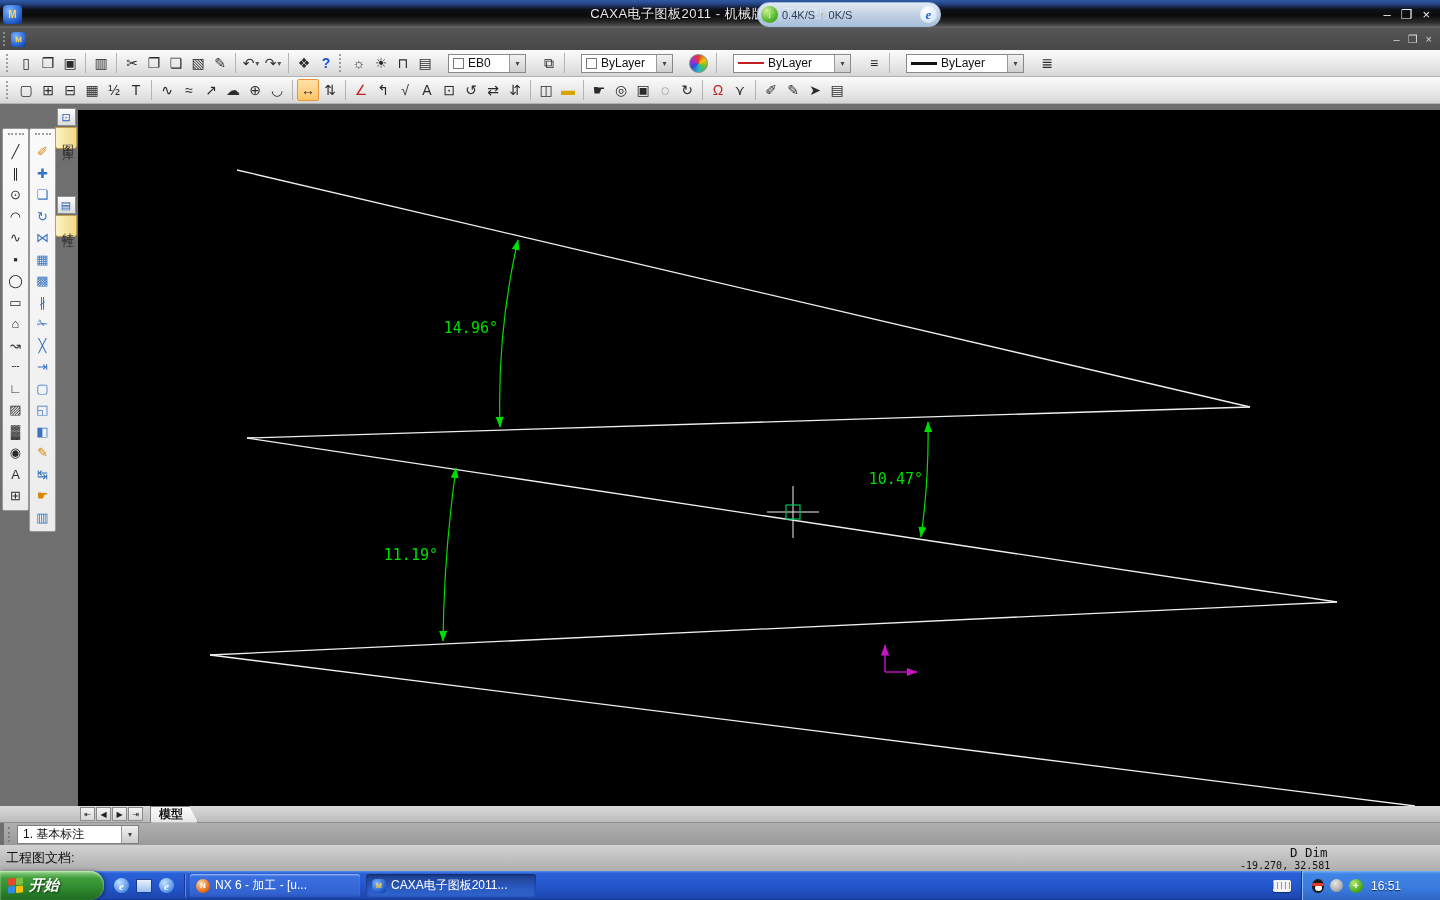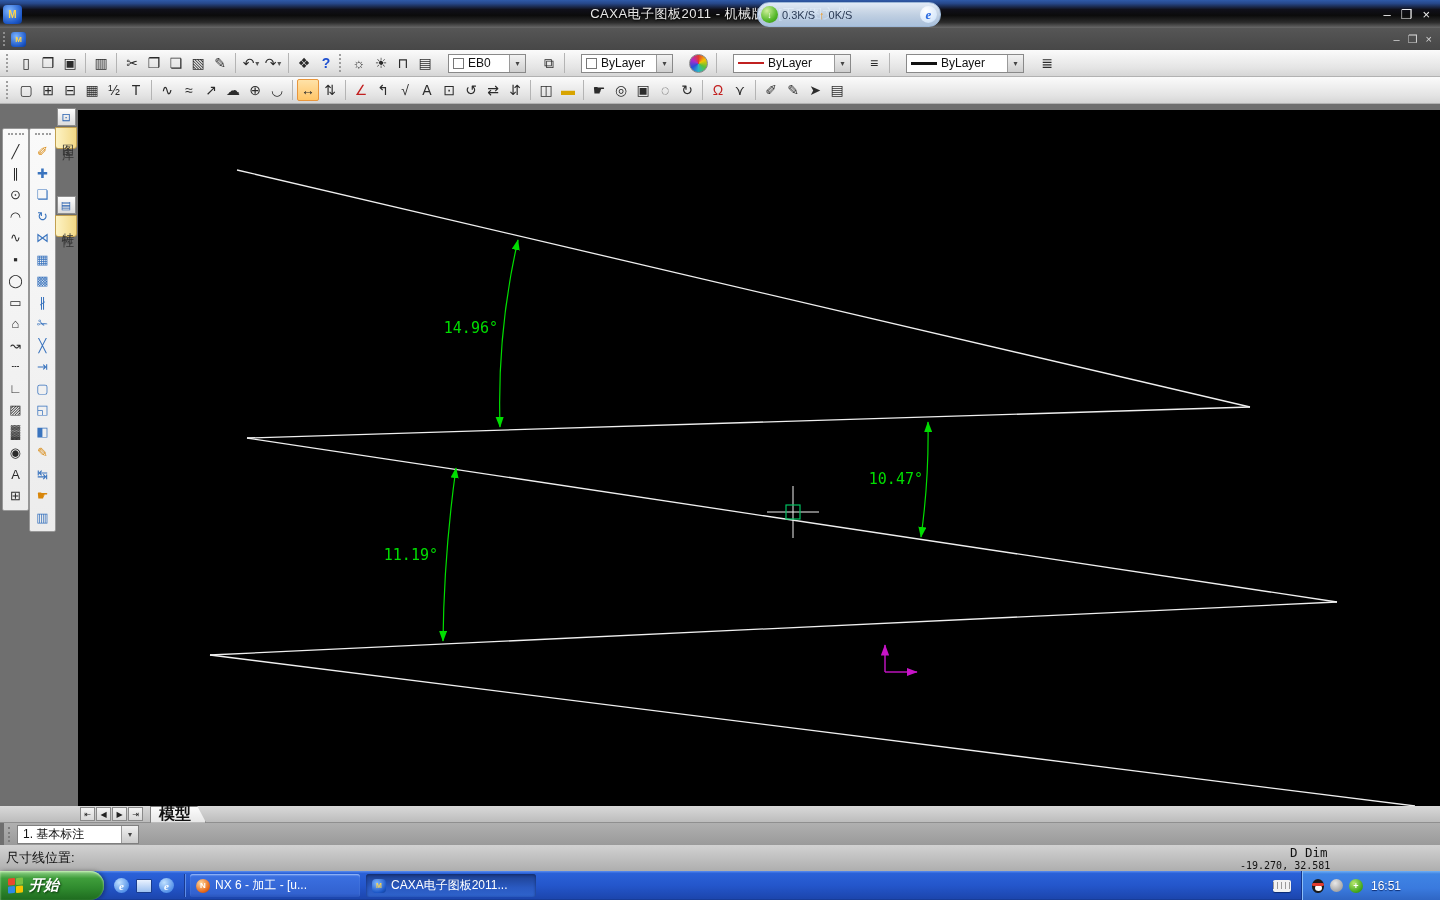--- a/index.html
+++ b/index.html
@@ -79,21 +79,21 @@
     border:1px solid #c2a050;border-radius:0 0 3px 3px;color:#333;font-size:12px;
     writing-mode:vertical-rl;text-orientation:upright;letter-spacing:3px;text-align:center;}
 
   
   .sheetbar{position:absolute;left:0;top:806px;width:1440px;height:17px;background:linear-gradient(180deg,#d9d9d9,#bcbcbc);
     display:flex;align-items:center;padding-left:80px;box-sizing:border-box;border-bottom:1px solid #8f8f8f;}
   .nav-btn{width:15px;height:14px;background:linear-gradient(180deg,#f4f4f4,#d8d8d8);border:1px solid #8a8a8a;
     font-size:8px;color:#222;display:flex;align-items:center;justify-content:center;margin-right:1px;box-sizing:border-box;}
   .model-tab{margin-left:6px;height:16px;padding:0 14px 0 8px;background:linear-gradient(180deg,#fcfcfc,#e6e6e6);
     border:1px solid #7f7f7f;border-bottom:none;clip-path:polygon(0 0,calc(100% - 9px) 0,100% 100%,0 100%);
-    font-size:16px;font-weight:bold;color:#111;display:flex;align-items:center;}
+    font-size:12px;font-weight:bold;color:#111;display:flex;align-items:center;}
 
   
   .immediatebar{position:absolute;left:4px;top:823px;width:1440px;height:22px;background:linear-gradient(180deg,#b0b0b0,#9a9a9a);
     display:flex;align-items:center;}
   .immediatebar .grip{width:2px;height:15px;border-left:2px dotted #7d7d7d;margin:0 5px 0 4px;}
   .im-combo{width:122px;height:19px;background:#fff;border:1px solid #7f7f7f;display:flex;align-items:center;
     font-size:12px;color:#111;padding-left:5px;box-sizing:border-box;}
   .im-combo .dd{width:16px;height:100%;margin-left:auto;background:linear-gradient(180deg,#f0f0f0,#cbcbcb);
     border-left:1px solid #9a9a9a;font-size:8px;color:#444;display:flex;align-items:center;justify-content:center;}
 
@@ -153,21 +153,21 @@
 </head>
 <body>
 
 <div class="screen">
 
   <div class="titlebar">
     <div class="app-icon">M</div>
     <div class="title-text">CAXA电子图板2011 - 机械版 - [工程图文档</div>
     <div class="speed-widget">
       <span class="ball-dl">↓</span>
-      <span>0.3K/S</span>
+      <span>0.4K/S</span>
       <span class="up-arrow">↑</span>
       <span>0K/S</span>
       <span class="ball-ie">e</span>
     </div>
     <div class="win-controls">
       <span>–</span>
       <span>❐</span>
       <span>×</span>
     </div>
   </div>
@@ -387,21 +387,21 @@
 
   <div class="immediatebar">
     <div class="grip"></div>
     <div class="im-combo">
       <span>1. 基本标注</span>
       <span class="dd">▾</span>
     </div>
   </div>
 
   <div class="statusbar">
-    <span class="sb-prompt">尺寸线位置:</span>
+    <span class="sb-prompt">工程图文档:</span>
     <div class="sb-right">
       <div class="sb-div"></div>
       <span class="sb-cmd">D Dim</span>
       <span class="sb-coord">-19.270, 32.581</span>
       <span style="width:110px;"></span>
       <div id="sb-toggles" style="display:flex;align-items:flex-end;font-family:Liberation Mono, monospace;">
           <span class="sb-toggle">正交</span>
           <span class="sb-toggle active">线宽</span>
           <span class="sb-toggle">动态输入</span>
           <span class="sb-toggle">智能</span>

